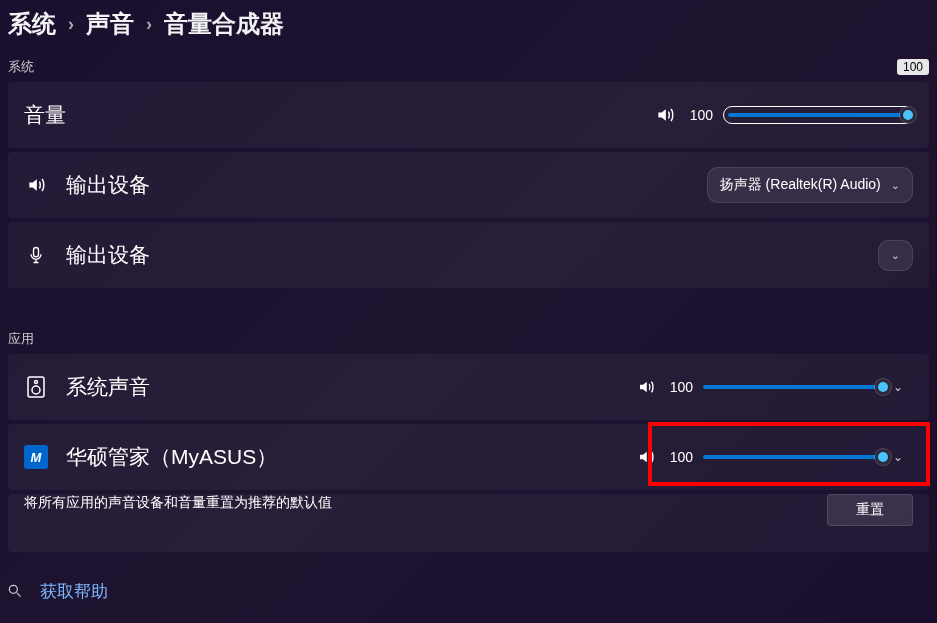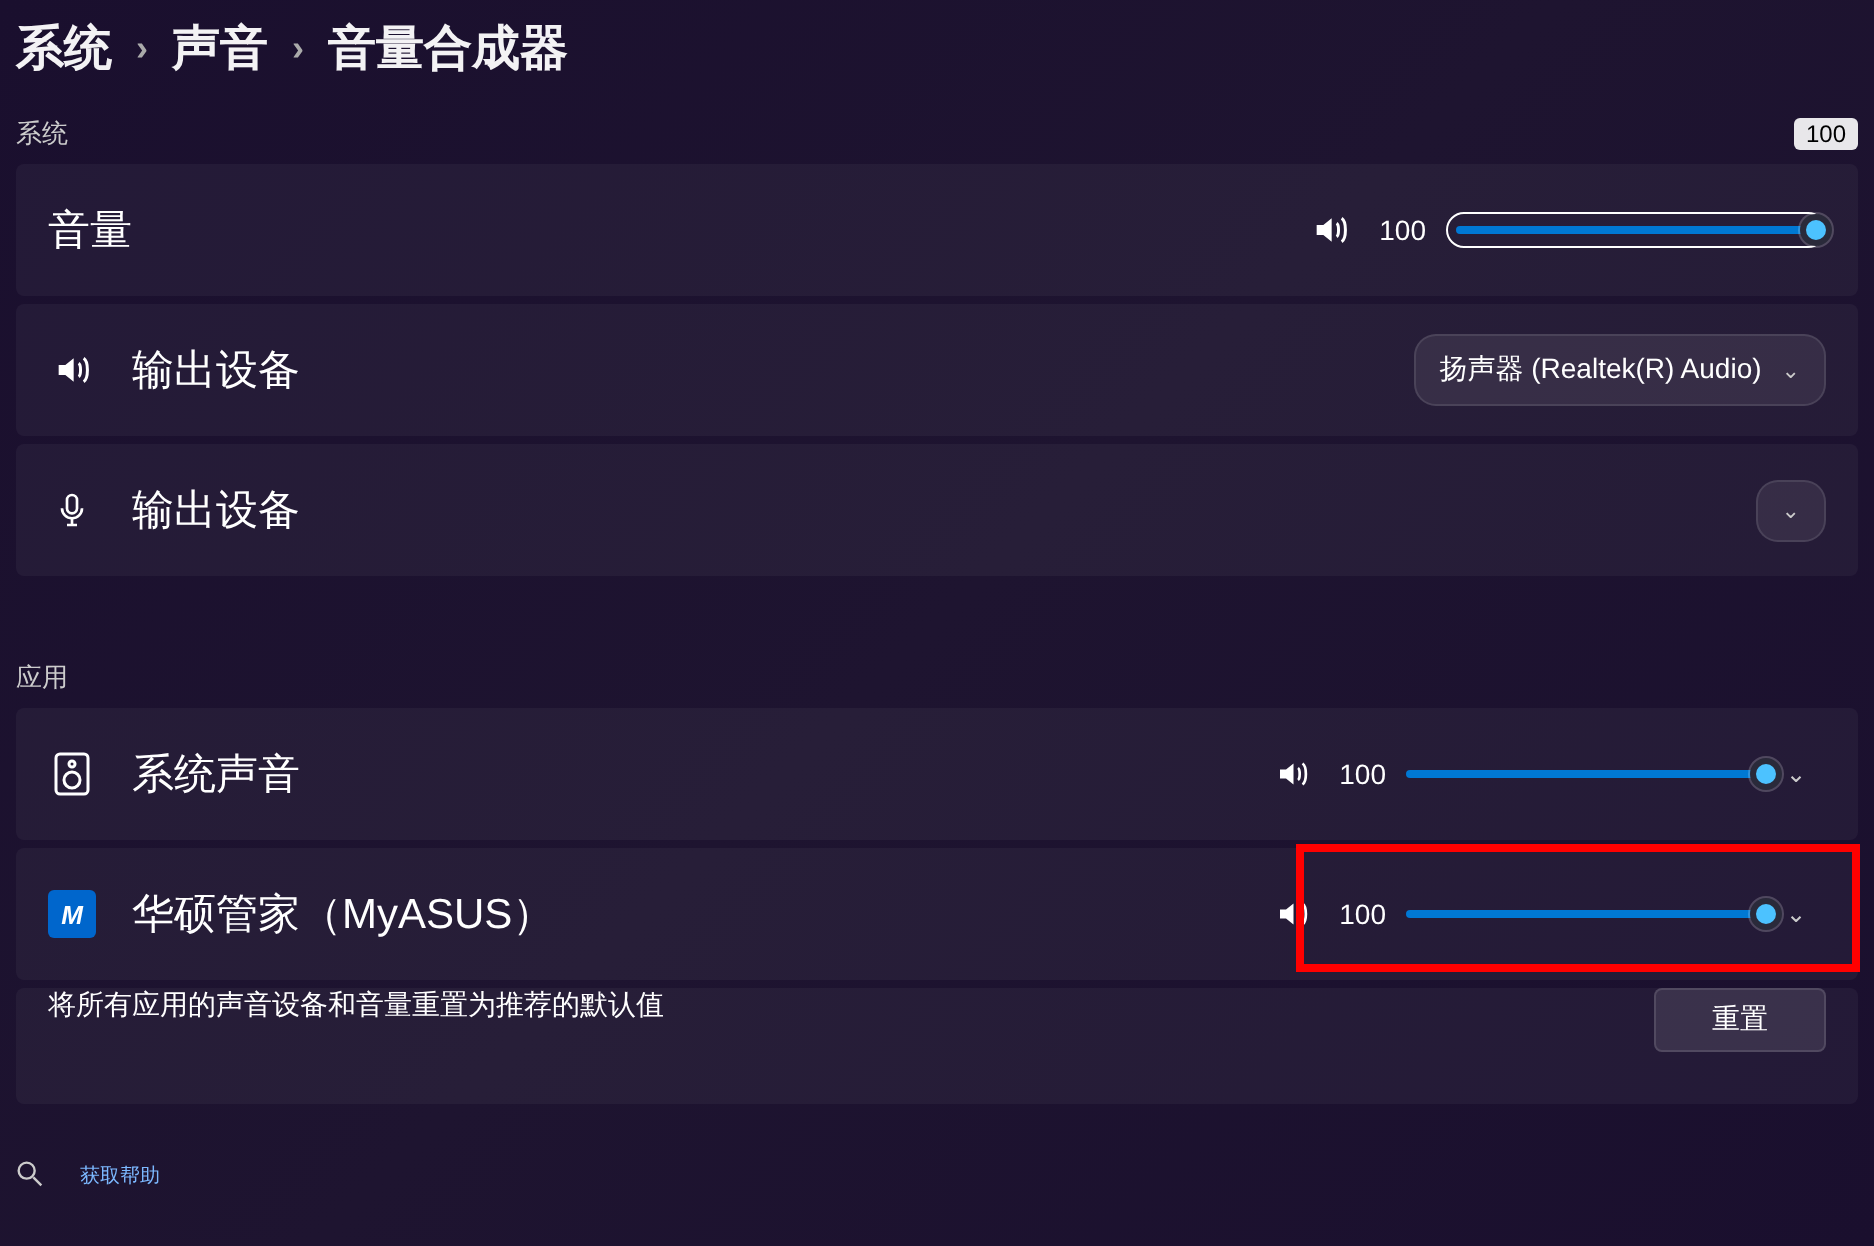--- a/index.html
+++ b/index.html
@@ -117,21 +117,21 @@
     border-radius: 4px;
     padding: 6px 28px;
     font-size: 14px;
     color: #fff;
     cursor: pointer;
     font-family: Liberation Serif, serif;
   }
   .footer-links { margin-top: 28px; }
   .footer-link {
     display: flex; align-items: center; gap: 14px;
-    color: #7cb8ff; font-size: 10px;
+    color: #7cb8ff; font-size: 17px;
     margin-bottom: 10px; cursor: pointer;
   }
   .footer-link .fi { width: 18px; color: #ccc; }
   svg { display: block; }
 </style>
 </head>
 <body>
 
 <div class="breadcrumb">
   <span class="link">系统</span>

